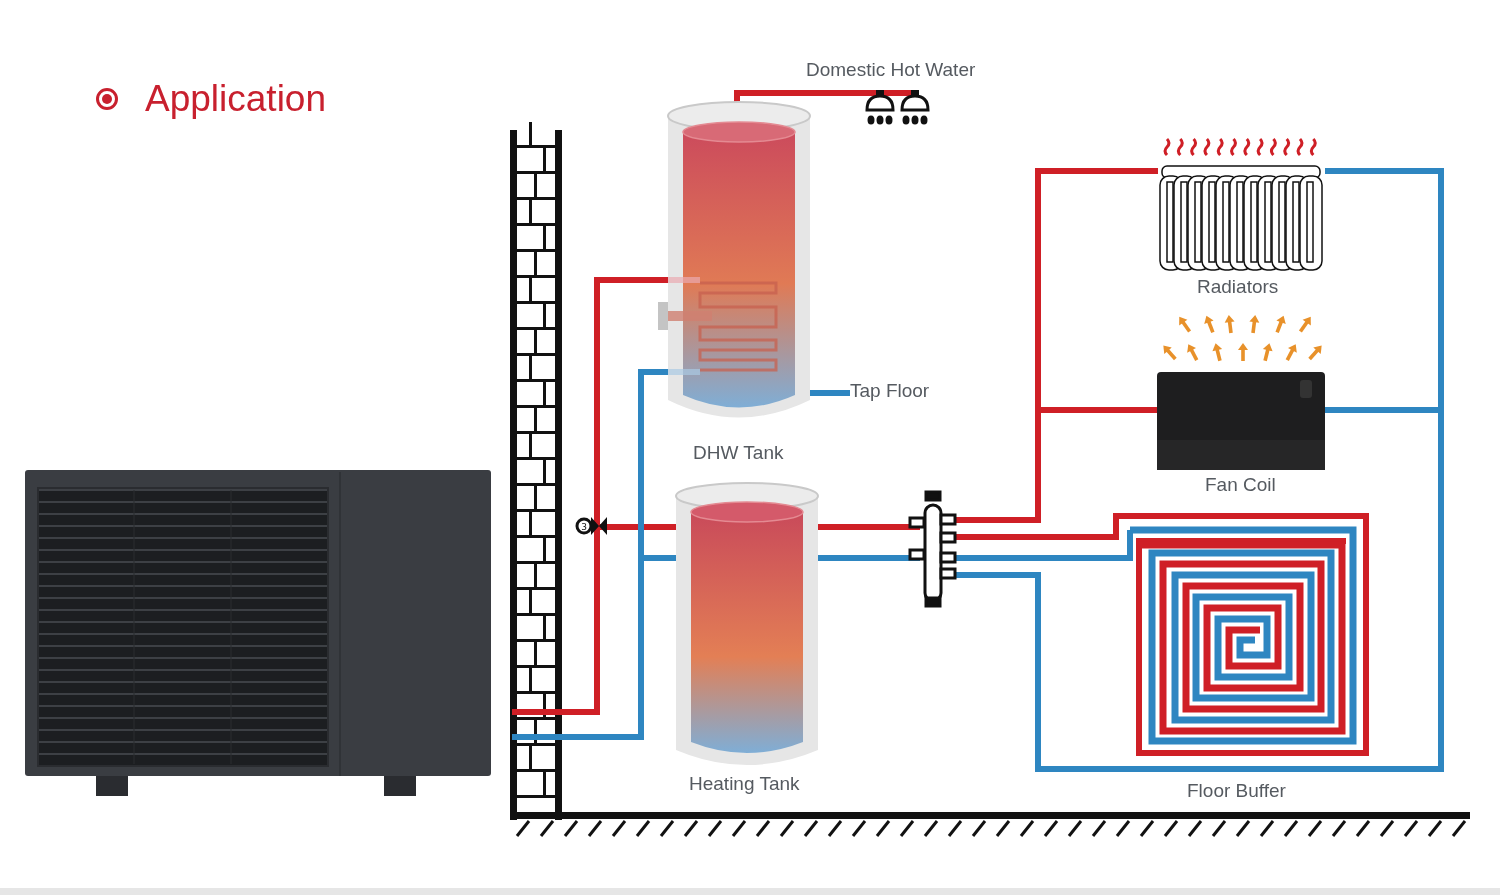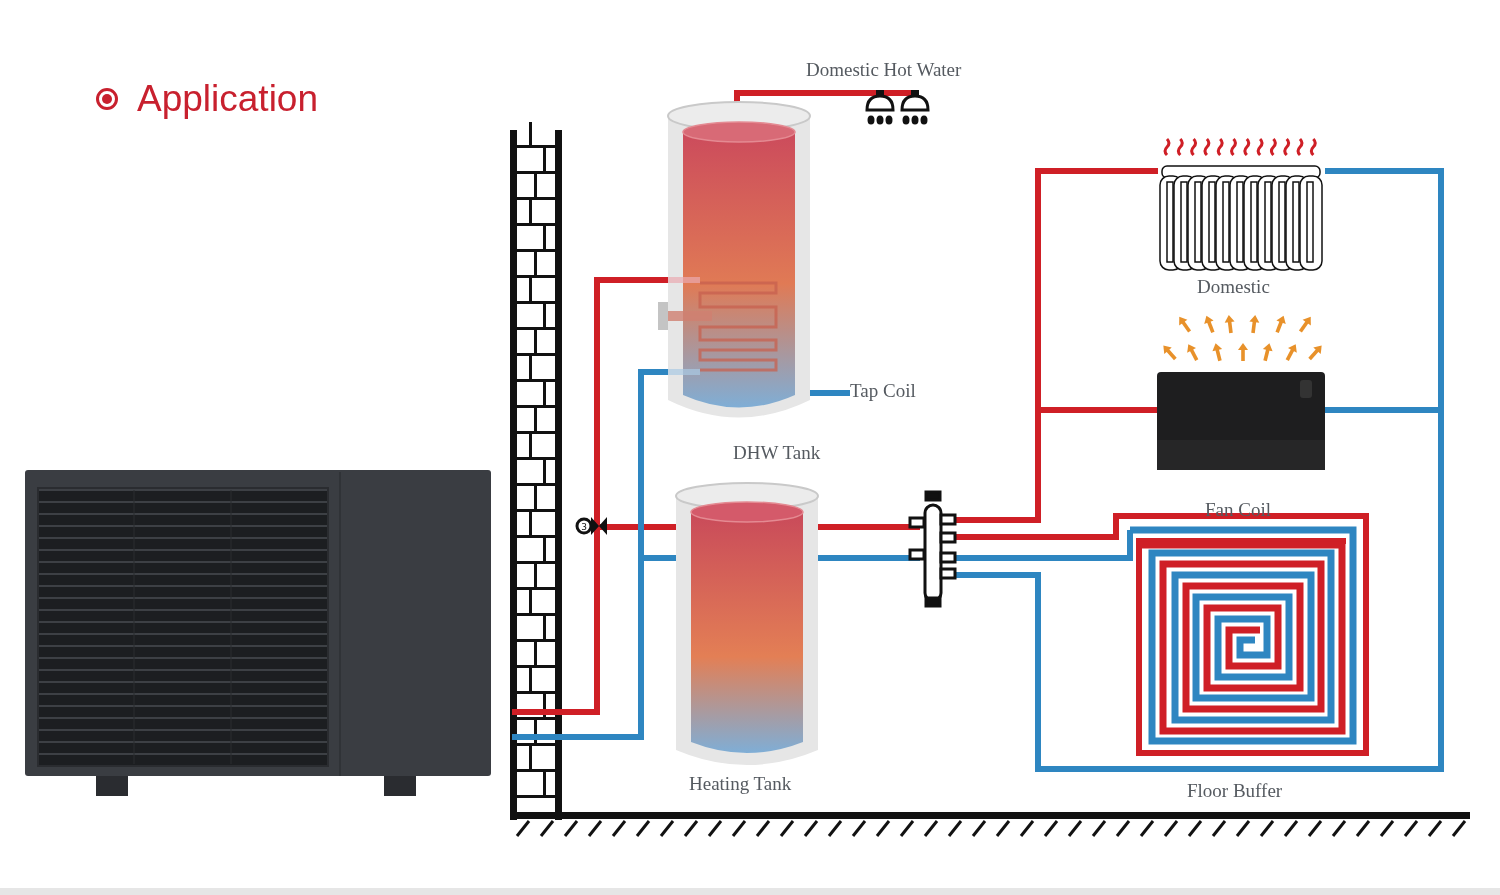--- a/index.html
+++ b/index.html
@@ -1,22 +1,22 @@
 <!DOCTYPE html>
 <html><head>
 <meta charset="utf-8">
 <style>
   html,body{margin:0;padding:0;background:#ffffff;}
   body{width:1500px;height:895px;overflow:hidden;position:relative;font-family:"DejaVu Sans","Liberation Sans",sans-serif;}
   #stage{position:absolute;left:0;top:0;}
-  .heading{position:absolute;left:96px;top:80px;display:flex;align-items:center;gap:19px;}
+  .heading{position:absolute;left:96px;top:80px;display:flex;align-items:center;gap:27px;}
   .heading .bullet{width:22px;height:22px;border-radius:50%;box-sizing:border-box;border:3px solid #c8202e;display:flex;align-items:center;justify-content:center;}
   .heading .bullet::after{content:"";width:10px;height:10px;border-radius:50%;background:#c8202e;}
   .heading .title{color:#c8202e;font-family:"Liberation Sans",sans-serif;font-size:37px;line-height:1;}
-  .lbl{position:absolute;color:#555a60;font-family:Liberation Serif, serif;font-size:19px;white-space:nowrap;}
+  .lbl{position:absolute;color:#555a60;font-family:Liberation Sans, sans-serif;font-size:19px;white-space:nowrap;}
   .bottom-strip{position:absolute;left:0;top:888px;width:1500px;height:7px;background:#e6e6e6;}
 </style>
 </head>
 <body>
 
 <div class="heading">
   <span class="bullet"></span>
   <span class="title">Application</span>
 </div>
 
@@ -318,20 +318,20 @@
         <path d="M-5 -3 L0 -10 L5 -3 Z" fill="#e8912a"></path>
       </g>
       <g transform="translate(1315 353) rotate(42)">
         <rect x="-1.8" y="-4" width="3.6" height="12" fill="#e8912a"></rect>
         <path d="M-5 -3 L0 -10 L5 -3 Z" fill="#e8912a"></path>
       </g>
     </g>
 </svg>
 
 <div class="lbl" style="left:806px;top:59px;">Domestic Hot Water</div>
-<div class="lbl" style="left:850px;top:380px;">Tap Coil</div>
-<div class="lbl" style="left:693px;top:442px;margin-left:40px;">DHW Tank</div>
+<div class="lbl" style="left:850px;top:380px;">Tap Floor</div>
+<div class="lbl" style="left:693px;top:442px;">DHW Tank</div>
 <div class="lbl" style="left:689px;top:773px;">Heating Tank</div>
-<div class="lbl" style="left:1197px;top:276px;">Domestic</div>
-<div class="lbl" style="left:1205px;top:499px;">Fan Coil</div>
+<div class="lbl" style="left:1197px;top:276px;">Radiators</div>
+<div class="lbl" style="left:1205px;top:474px;">Fan Coil</div>
 <div class="lbl" style="left:1187px;top:780px;">Floor Buffer</div>
 
 <div class="bottom-strip"></div>
 
 </body></html>

